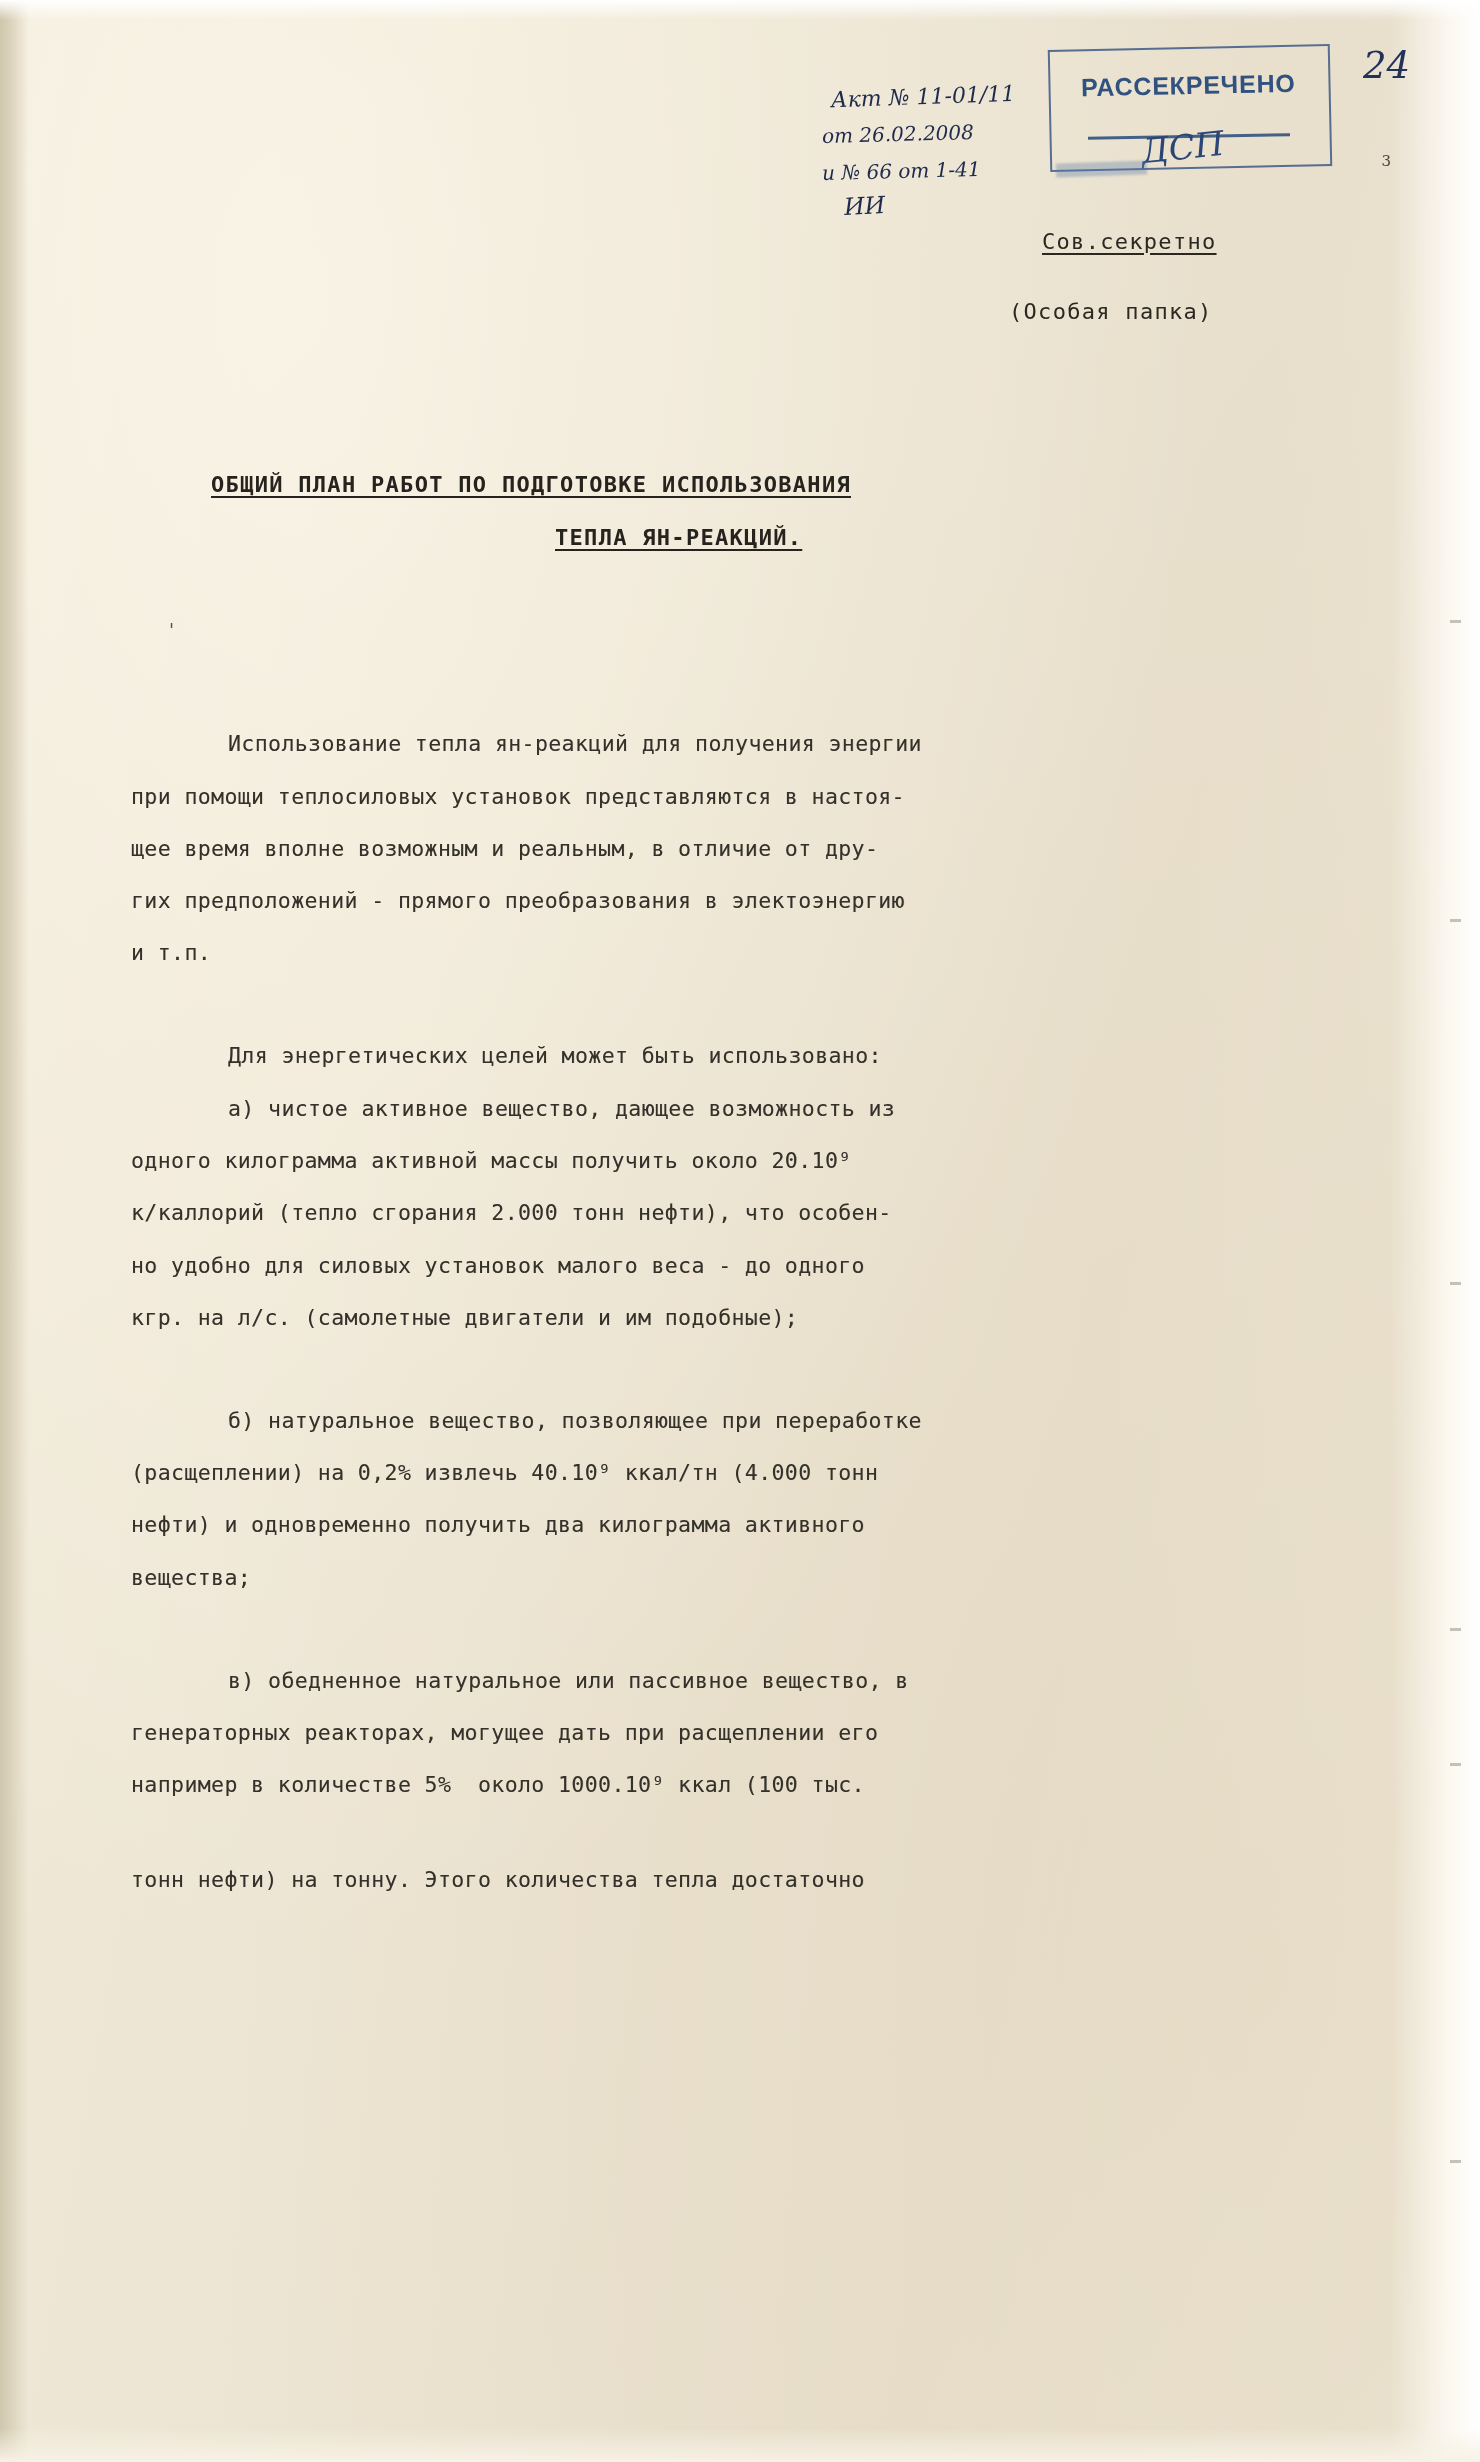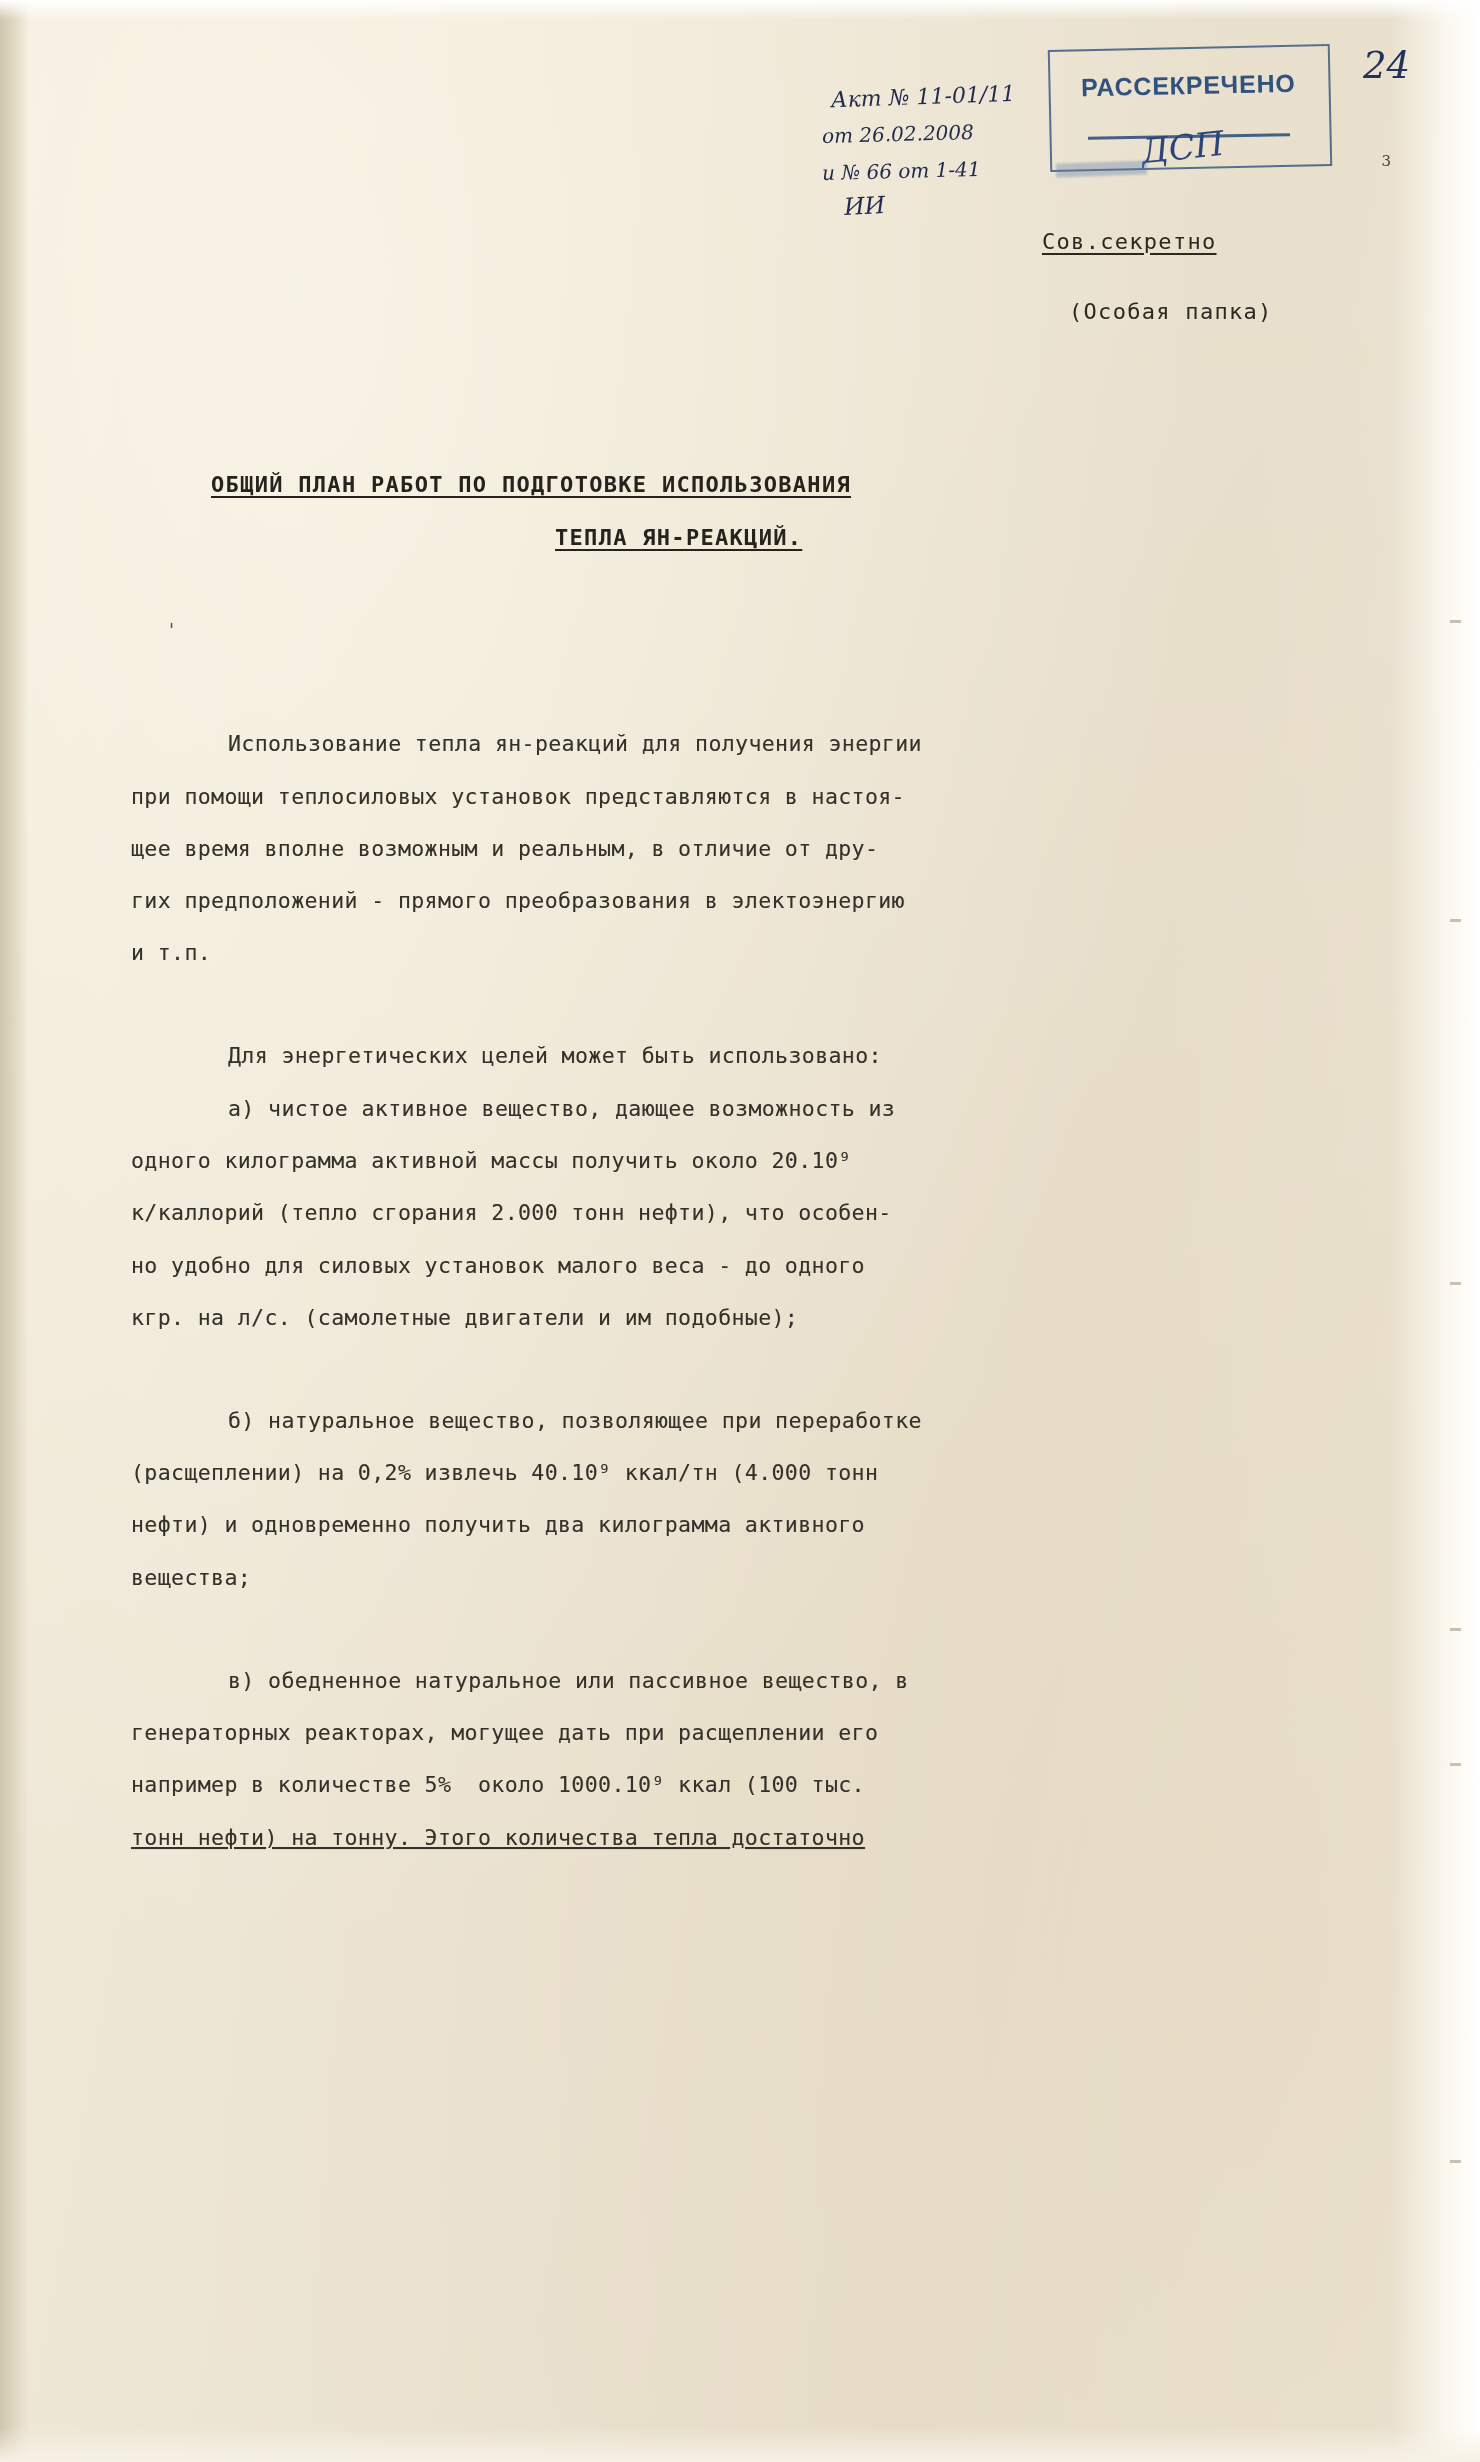--- a/index.html
+++ b/index.html
@@ -235,21 +235,21 @@
   <div class="stamp"></div>
   <div class="stamp-text">РАССЕКРЕЧЕНО</div>
   <div class="stamp-rule"></div>
   <div class="stamp-sign">ДСП</div>
   <div class="stamp-smudge"></div>
 
   <div class="page-num-hand">24</div>
   <div class="page-num-small">3</div>
 
   <div class="typed secret-label strike-word" style="left:1042px; top:229px;">Сов.секретно</div>
-  <div class="typed osobaya" style="left:1069px; top:299px;">(Особая папка)</div>
+  <div class="typed osobaya" style="left:1009px; top:299px;">(Особая папка)</div>
 
   <div class="typed heading" style="left:211px; top:472px;">ОБЩИЙ ПЛАН РАБОТ ПО ПОДГОТОВКЕ ИСПОЛЬЗОВАНИЯ</div>
   <div class="typed heading" style="left:555px; top:525px;text-align:center;">ТЕПЛА ЯН-РЕАКЦИЙ.</div>
 
   <div class="typed body-line" style="left:228px; top:683px;">Использование тепла ян-реакций для получения энергии</div>
   <div class="typed body-line" style="left:131px; top:736px;">при помощи теплосиловых установок представляются в настоя-</div>
   <div class="typed body-line" style="left:131px; top:788px;">щее время вполне возможным и реальным, в отличие от дру-</div>
   <div class="typed body-line" style="left:131px; top:840px;">гих предположений - прямого преобразования в электоэнергию</div>
   <div class="typed body-line" style="left:131px; top:892px;">и т.п.</div>
 
@@ -262,18 +262,18 @@
   <div class="typed body-line" style="left:131px; top:1205px;">но удобно для силовых установок малого веса - до одного</div>
 
   <div class="typed body-line" style="left:228px; top:1360px;">б) натуральное вещество, позволяющее при переработке</div>
   <div class="typed body-line" style="left:131px; top:1412px;">(расщеплении) на 0,2% извлечь 40.10⁹ ккал/тн (4.000 тонн</div>
   <div class="typed body-line" style="left:131px; top:1464px;">нефти) и одновременно получить два килограмма активного</div>
   <div class="typed body-line" style="left:131px; top:1517px;">вещества;</div>
 
   <div class="typed body-line" style="left:228px; top:1620px;">в) обедненное натуральное или пассивное вещество, в</div>
   <div class="typed body-line" style="left:131px; top:1672px;">генераторных реакторах, могущее дать при расщеплении его</div>
   <div class="typed body-line" style="left:131px; top:1724px;">например в количестве 5%  около 1000.10⁹ ккал (100 тыс.</div>
-  <div class="typed body-line" style="left:131px; top:1777px;text-decoration:underline;">тонн нефти) на тонну. Этого количества тепла достаточно</div>
+  <div class="typed body-line" style="left:131px; top:1819px;">тонн нефти) на тонну. Этого количества тепла достаточно</div>
 
   <div class="pencil-mark" style="left:169px; top:620px;">'</div>
 
 </div>
 
 
 </body></html>

